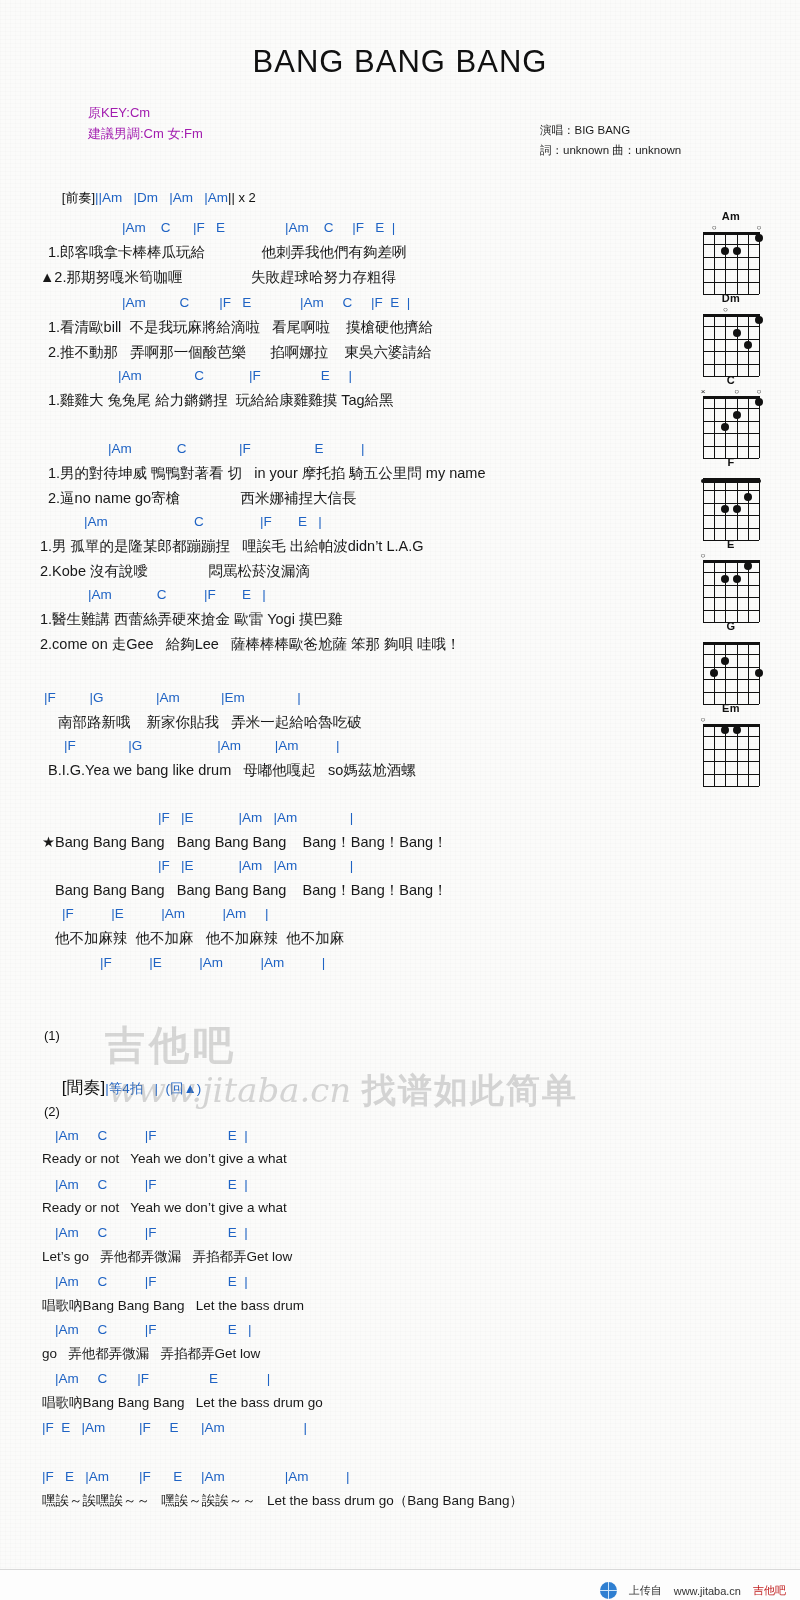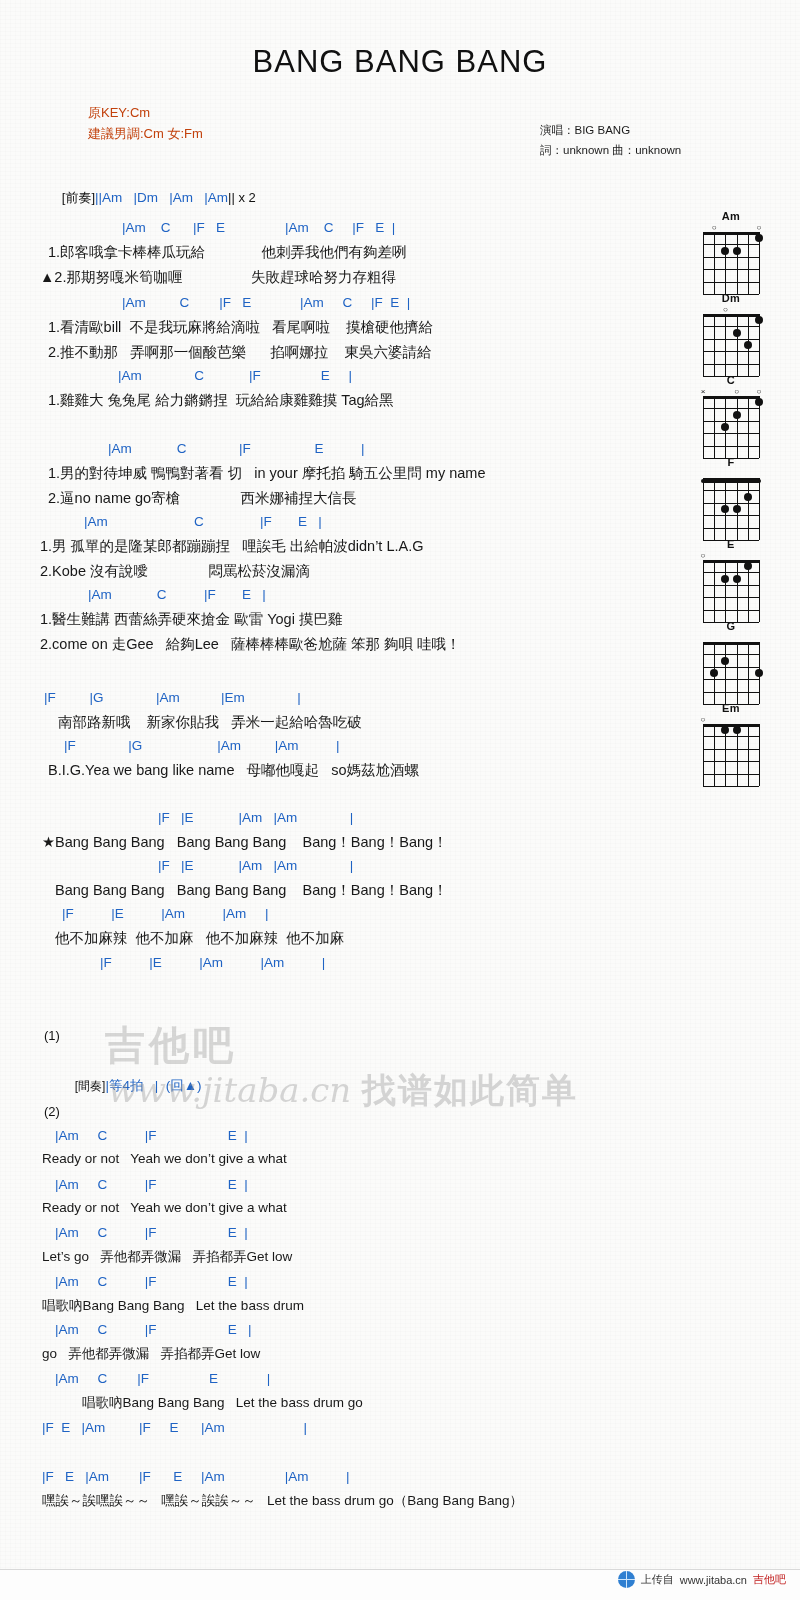--- a/index.html
+++ b/index.html
@@ -20,21 +20,21 @@
       #fbfbfa;
     pointer-events:none;
   }
   .sheet{position:absolute;inset:0;}
 
   
   .title{
     position:absolute;left:0;top:44px;width:800px;text-align:center;
     font-size:31px;letter-spacing:1px;font-weight:400;color:#111;
   }
-  .keyblock{position:absolute;left:88px;top:102px;font-size:13px;line-height:21px;color:#c2410c;}
+  .keyblock{position:absolute;left:88px;top:102px;font-size:13px;line-height:21px;color:#a21caf;}
   .credit{position:absolute;left:540px;top:120px;font-size:11.5px;line-height:20px;color:#1b1b1b;}
 
   
   .row{position:absolute;white-space:pre;}
   .chordline{font-size:13.5px;color:#1f63c4;letter-spacing:0px;}
   .lyricline{font-size:14.5px;color:#181818;}
   .lyricline.small{font-size:13.5px;}
   .sect{color:#111;}
   .blk{color:#111;}
 
@@ -60,21 +60,21 @@
   .wm-url{
     position:absolute;left:108px;top:1068px;
     font-family:"DejaVu Serif","Liberation Serif",serif;
     font-style:italic;font-size:34px;color:rgba(150,150,150,0.38);
     white-space:nowrap;pointer-events:none;
   }
   .wm-url .cn{font-style:normal;font-weight:bold;letter-spacing:2px;}
 
   
   .footer{position:absolute;left:0;right:0;bottom:0;height:30px;border-top:1px solid #d9d9d9;background:#fdfdfd;}
-  .footer-inner{position:absolute;right:14px;top:1px;display:flex;align-items:center;gap:6px;font-size:11px;color:#333;}
+  .footer-inner{position:absolute;right:14px;top:12px;display:flex;align-items:center;gap:12px;font-size:11px;color:#333;}
   .globe{width:17px;height:17px;border-radius:50%;background:#2f7fd1;position:relative;display:inline-block;}
   .globe:before{content:"";position:absolute;left:8px;top:0;width:1px;height:17px;background:#cfe6fb;}
   .globe:after{content:"";position:absolute;left:0;top:8px;width:17px;height:1px;background:#cfe6fb;}
   .foot-red{color:#c01b1b;}
 </style>
 </head>
 <body>
 
 <div class="paper-texture"></div>
 
@@ -115,48 +115,48 @@
   <div class="row lyricline" style="left:40px;top:537px;">1.男 孤單的是隆某郎都蹦蹦捏   哩誒毛 出給帕波didn’t L.A.G</div>
   <div class="row lyricline" style="left:40px;top:562px;">2.Kobe 沒有說噯               悶罵松菸沒漏滴</div>
 
   <div class="row chordline" style="left:88px;top:587px;">|Am            C          |F       E   |</div>
   <div class="row lyricline" style="left:40px;top:610px;">1.醫生難講 西蕾絲弄硬來搶金 歐雷 Yogi 摸巴雞</div>
   <div class="row lyricline" style="left:40px;top:635px;">2.come on 走Gee   給夠Lee   薩棒棒棒歐爸尬薩 笨那 夠唄 哇哦！</div>
 
   <div class="row chordline" style="left:44px;top:690px;">|F         |G              |Am           |Em              |</div>
   <div class="row lyricline" style="left:58px;top:713px;">南部路新哦    新家你貼我   弄米一起給哈魯吃破</div>
   <div class="row chordline" style="left:64px;top:738px;">|F              |G                    |Am         |Am          |</div>
-  <div class="row lyricline" style="left:48px;top:761px;">B.I.G.Yea we bang like name   母嘟他嘎起   so媽茲尬酒螺</div>
+  <div class="row lyricline" style="left:48px;top:761px;">B.I.G.Yea we bang like drum   母嘟他嘎起   so媽茲尬酒螺</div>
 
   <div class="row chordline" style="left:158px;top:810px;">|F   |E            |Am   |Am              |</div>
   <div class="row lyricline" style="left:42px;top:833px;">★Bang Bang Bang   Bang Bang Bang    Bang！Bang！Bang！</div>
   <div class="row chordline" style="left:158px;top:858px;">|F   |E            |Am   |Am              |</div>
   <div class="row lyricline" style="left:55px;top:881px;">Bang Bang Bang   Bang Bang Bang    Bang！Bang！Bang！</div>
   <div class="row chordline" style="left:62px;top:906px;">|F          |E          |Am          |Am     |</div>
   <div class="row lyricline" style="left:55px;top:929px;">他不加麻辣  他不加麻   他不加麻辣  他不加麻</div>
   <div class="row chordline" style="left:100px;top:955px;">|F          |E          |Am          |Am          |</div>
 
   <div class="row blk" style="left:44px;top:1028px;font-size:13px;">(1)</div>
   <div class="row" style="left:44px;top:1058px;">
-    <span class="sect" style="font-size:12px;margin-left:13px;">[間奏]</span><span class="chordline">|等4拍   |  (回▲)</span>
+    <span class="sect" style="font-size:17px;">[間奏]</span><span class="chordline">|等4拍   |  (回▲)</span>
   </div>
   <div class="row blk" style="left:44px;top:1104px;font-size:13px;">(2)</div>
 
   <div class="row chordline" style="left:55px;top:1128px;">|Am     C          |F                   E  |</div>
   <div class="row lyricline small" style="left:42px;top:1151px;">Ready or not   Yeah we don’t give a what</div>
   <div class="row chordline" style="left:55px;top:1177px;">|Am     C          |F                   E  |</div>
   <div class="row lyricline small" style="left:42px;top:1200px;">Ready or not   Yeah we don’t give a what</div>
   <div class="row chordline" style="left:55px;top:1225px;">|Am     C          |F                   E  |</div>
   <div class="row lyricline small" style="left:42px;top:1248px;">Let’s go   弄他都弄微漏   弄掐都弄Get low</div>
   <div class="row chordline" style="left:55px;top:1274px;">|Am     C          |F                   E  |</div>
   <div class="row lyricline small" style="left:42px;top:1297px;">唱歌吶Bang Bang Bang   Let the bass drum</div>
   <div class="row chordline" style="left:55px;top:1322px;">|Am     C          |F                   E   |</div>
   <div class="row lyricline small" style="left:42px;top:1345px;">go   弄他都弄微漏   弄掐都弄Get low</div>
   <div class="row chordline" style="left:55px;top:1371px;">|Am     C        |F                E             |</div>
-  <div class="row lyricline small" style="left:42px;top:1394px;margin-left:40px;">唱歌吶Bang Bang Bang   Let the bass drum go</div>
+  <div class="row lyricline small" style="left:42px;top:1394px;">唱歌吶Bang Bang Bang   Let the bass drum go</div>
   <div class="row chordline" style="left:42px;top:1420px;">|F  E   |Am         |F     E      |Am                     |</div>
   <div class="row chordline" style="left:42px;top:1469px;">|F   E   |Am        |F      E     |Am                |Am          |</div>
   <div class="row lyricline small" style="left:42px;top:1492px;">嘿誒～誒嘿誒～～   嘿誒～誒誒～～   Let the bass drum go（Bang Bang Bang）</div>
 
   <div class="wm-logo">吉他吧</div>
   <div class="wm-url"><span>www.jitaba.cn</span> <span class="cn">找谱如此简单</span></div>
 
   <div id="diagram-column">
       <div class="diagram" style="left: 688px; top: 210px;">
         <div class="dg-name">Am</div>

